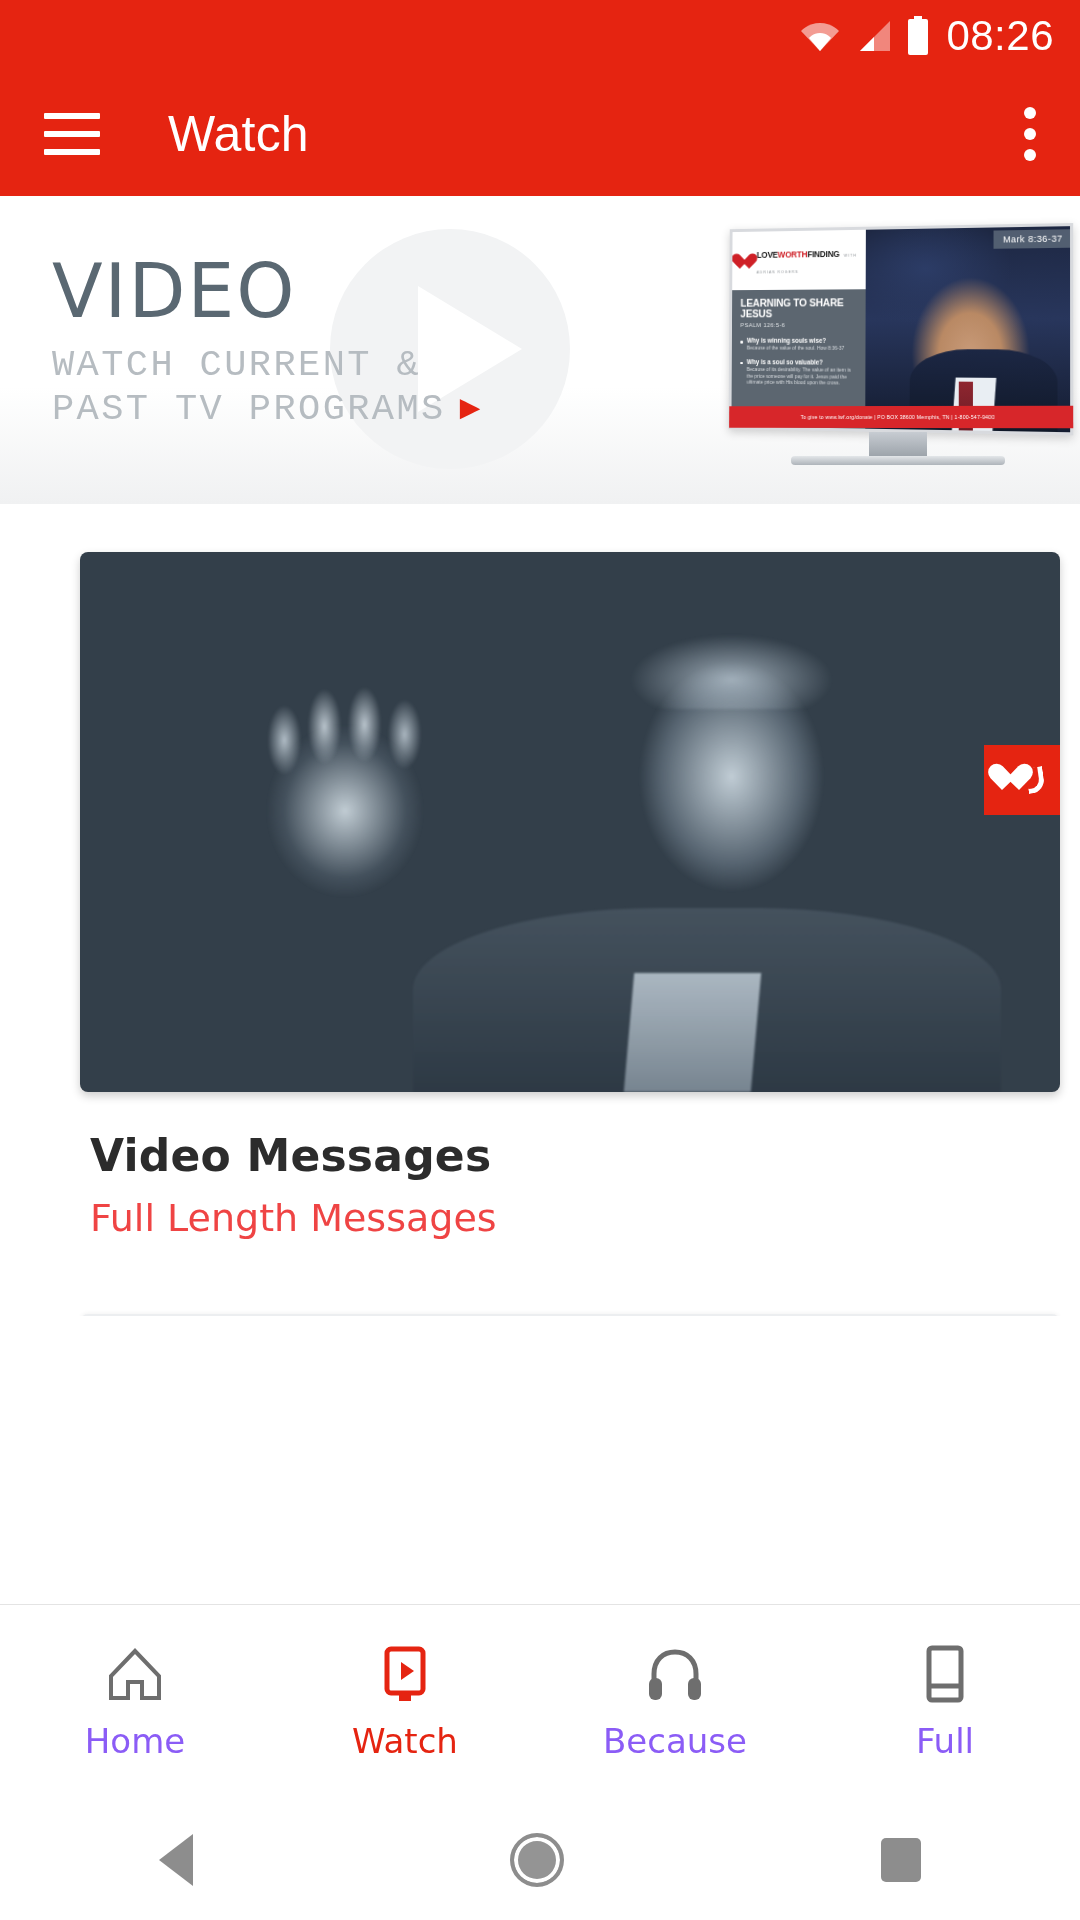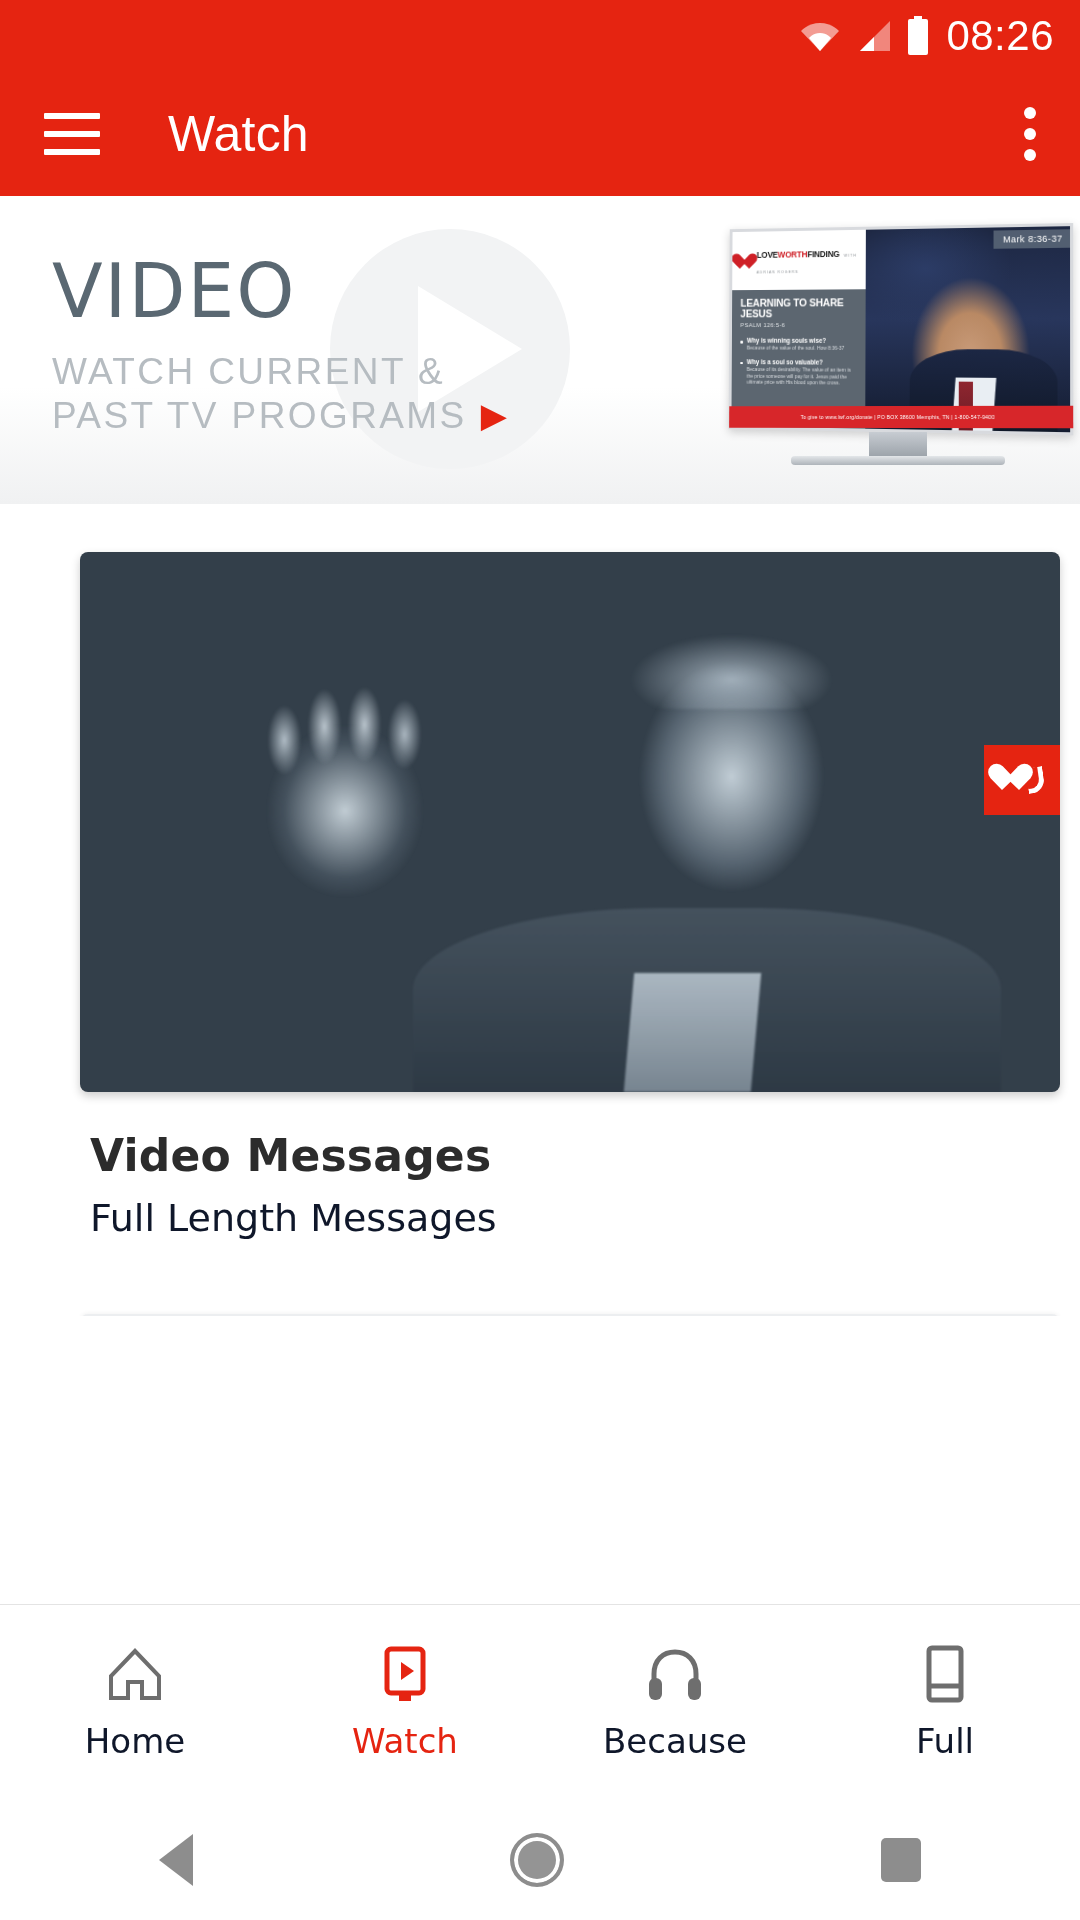--- a/index.html
+++ b/index.html
@@ -60,22 +60,22 @@
     opacity:1;
   }
   .banner-text{
     position:absolute; left:52px; top:58px; z-index:4;
   }
   .banner-h1{
     font-size:74px; font-weight:400; color:#5a6872; letter-spacing:2px;
     line-height:1; font-family:"DejaVu Sans", sans-serif;
   }
   .banner-sub{
-    margin-top:22px; font-size:37px; color:#b6bcc1; letter-spacing:2.4px;
-    line-height:1.18; font-weight:400; font-family:Liberation Sans, sans-serif;
+    margin-top:16px; font-size:37px; color:#b6bcc1; letter-spacing:2.4px;
+    line-height:1.18; font-weight:400; font-family:Liberation Mono, monospace;
   }
   .banner-arrow{
     display:inline-block; margin-left:14px; color:#E52411; font-size:34px;
     vertical-align:3px;
   }
 
   
   .tv-wrap{
     position:absolute; right:-4px; top:24px; width:372px; height:258px; z-index:3;
   }
@@ -235,21 +235,21 @@
     border-right:5px solid #fff; border-bottom:5px solid #fff;
     border-radius:0 0 14px 0; transform:rotate(-8deg);
   }
 
   .card-title{
     position:absolute; left:62px; top:626px; font-size:44px; font-weight:700;
     color:#2c2c2c; letter-spacing:.2px;
     font-family:"DejaVu Sans", sans-serif;
   }
   .card-sub{
-    position:absolute; left:62px; top:692px; font-size:38px; color:#0f172a;
+    position:absolute; left:62px; top:692px; font-size:38px; color:#ef4444;
     font-weight:400; font-family:"DejaVu Sans", sans-serif;
   }
 
   
   .card2{
     position:absolute; left:52px; top:810px; width:980px; height:180px;
     border-radius:8px 8px 0 0; background:#eceef0; overflow:hidden;
     box-shadow:0 -1px 4px rgba(0,0,0,.05);
   }
 
@@ -257,21 +257,21 @@
   .tabbar{
     position:absolute; left:0; bottom:120px; width:1080px; height:196px;
     background:#ffffff; border-top:1px solid #e4e4e4;
     display:flex; align-items:center;
   }
   .tab{
     flex:1; display:flex; flex-direction:column; align-items:center; justify-content:center;
     gap:18px; cursor:pointer; height:100%;
   }
   .tab-label{
-    font-size:34px; color:#0f172a; font-family:"DejaVu Sans", sans-serif;
+    font-size:34px; color:#8b5cf6; font-family:"DejaVu Sans", sans-serif;
   }
   .tab.active .tab-label{ color:#E52411; }
   .tab-icon{ width:62px; height:58px; display:flex; align-items:center; justify-content:center; }
 
   
   .navbar{
     position:absolute; left:0; bottom:0; width:1080px; height:120px;
     background:#ffffff; display:flex; align-items:center; justify-content:space-around;
   }
   .nav-back{

